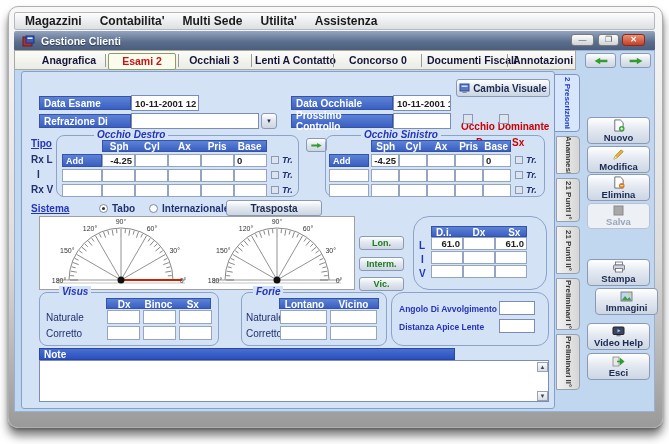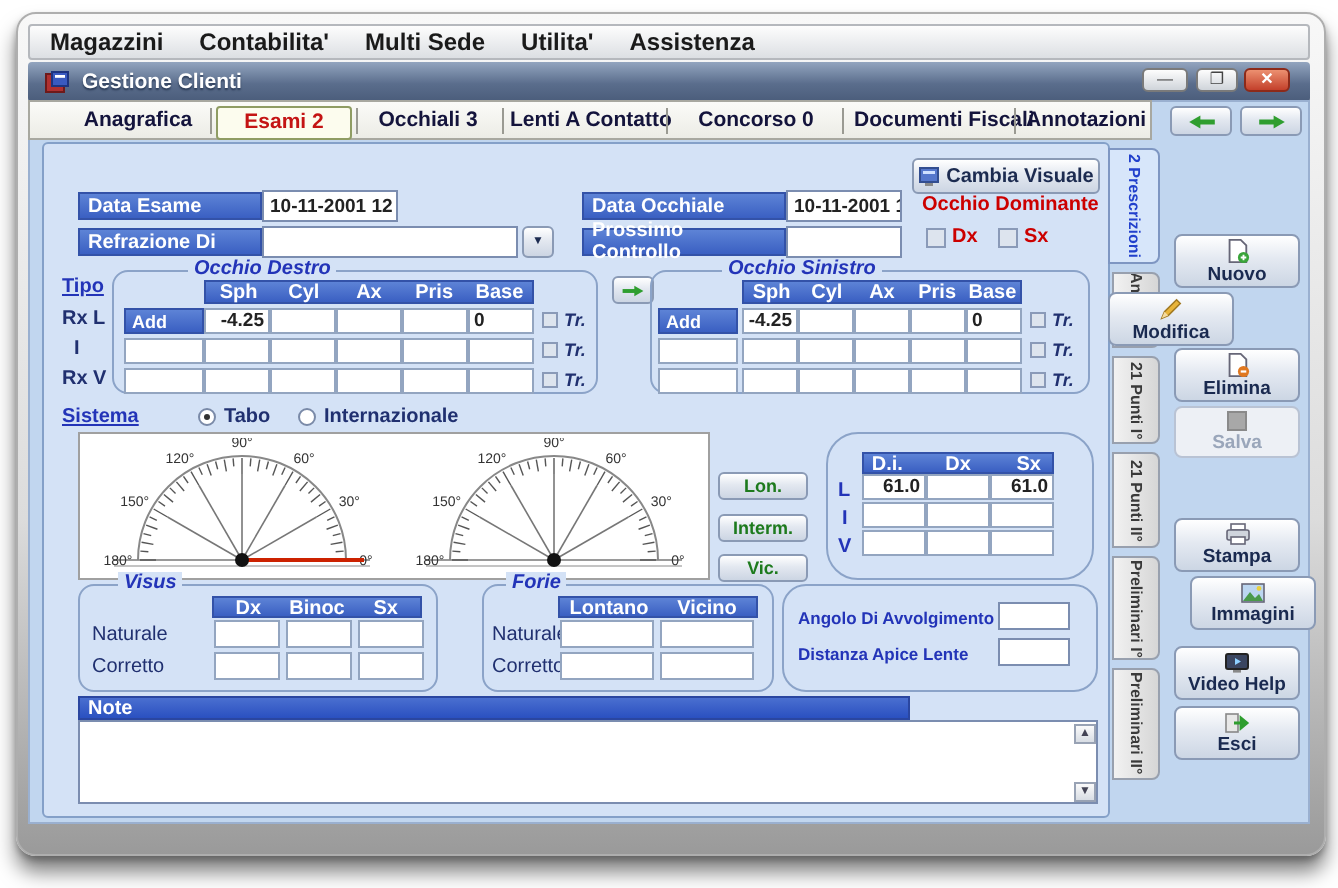--- a/index.html
+++ b/index.html
@@ -46,21 +46,21 @@
   .cell{position:absolute;box-sizing:border-box;background:#fff;border:1px solid #93a5c0;font-size:9.5px;
     font-weight:bold;color:#222;line-height:11px;padding:0 2px;overflow:hidden;}
   .addcell{background:linear-gradient(#5d83d6,#3a5fc2);color:#fff;border:1px solid #3352a8;font-size:9px;
     font-weight:bold;padding:1px 3px;position:absolute;box-sizing:border-box;cursor:pointer;}
   .cb{position:absolute;box-sizing:border-box;background:#dde4ee;border:1px solid #8a9ab8;cursor:pointer;}
   .trlbl{position:absolute;font-size:9px;font-weight:bold;font-style:italic;color:#203070;}
   .radio{position:absolute;width:9px;height:9px;border-radius:50%;background:#fff;border:1px solid #7a8aa8;box-sizing:border-box;}
   .radio.on::after{content:"";position:absolute;left:2px;top:2px;width:3px;height:3px;border-radius:50%;background:#333;}
   .radlbl{position:absolute;font-size:10px;font-weight:bold;color:#203070;}
   .greenbtn{color:#1d7a1d;font-size:9px;}
-  .redtxt{color:#cc0000;font-size:10px;font-weight:bold;white-space:nowrap;}
+  .redtxt{color:#cc0000;font-size:10px;font-weight:bold;white-space:nowrap;margin-top:24px;}
   .sidetab{position:absolute;box-sizing:border-box;writing-mode:vertical-rl;display:flex;align-items:center;justify-content:center;
     font-size:8px;font-weight:bold;color:#3a3a3a;background:linear-gradient(90deg,#f2f2f2,#d6d6d6);
     border:1px solid #98a0ae;border-radius:0 4px 4px 0;overflow:hidden;cursor:pointer;}
   .sidetab.on{background:#d7e6fa;color:#2140cc;border-color:#7e96c2;}
   .abtn{position:absolute;box-sizing:border-box;width:63px;background:linear-gradient(#ffffff,#e4e9f1 45%,#ccd6e4);
     border:1px solid #8a9ab5;border-radius:4px;display:flex;flex-direction:column;align-items:center;justify-content:center;
     font-size:9.5px;font-weight:bold;color:#1a2a50;cursor:pointer;line-height:1;gap:1px;}
   .abtn.dis{background:#edf0f5;color:#9aa6ba;border-color:#b9c3d4;cursor:default;}
   .notehdr{background:linear-gradient(#4a6fd0,#2a50c0);border:1px solid #2a46a0;color:#fff;font-size:10px;
     font-weight:bold;display:flex;align-items:center;padding:0 4px;}
@@ -238,20 +238,21 @@
   <div class="cb" style="left:506px;top:164px;width:8px;height:8px;"></div>
   <div class="trlbl" style="left:517px;top:163px;">Tr.</div>
   <div class="cb" style="left:506px;top:179px;width:8px;height:8px;"></div>
   <div class="trlbl" style="left:517px;top:178px;">Tr.</div>
 
   <div class="abs seclbl" style="left:22px;top:196px;">Sistema</div>
   <div class="radio on" style="left:90px;top:197px;"></div>
   <div class="radlbl" style="left:103px;top:196px;">Tabo</div>
   <div class="radio" style="left:140px;top:197px;"></div>
   <div class="radlbl" style="left:153px;top:196px;">Internazionale</div>
+  <div class="abs btn" style="left:217px;top:193px;width:96px;height:16px;">Trasposta</div>
 
   <div class="abs protbox" style="left:30px;top:209px;width:316px;height:74px;">
     <svg id="protL" width="150" height="70" viewBox="0 0 150 70" style="position:absolute;left:3px;top:2px;">
         <line x1="14" y1="61" x2="142" y2="61" stroke="#9a9a9a" stroke-width="1"></line>
         <line x1="14" y1="64" x2="142" y2="64" stroke="#c4c4c4" stroke-width="1"></line>
         <path d="M 26 61 A 52 52 0 0 1 130 61" fill="none" stroke="#888" stroke-width="1"></path>
         <line x1="129" y1="61" x2="121" y2="61" stroke="#555" stroke-width="0.7"></line>
         <line x1="128.80592960267902" y1="56.55505711986943" x2="124.82115081031205" y2="56.903680090860064" stroke="#555" stroke-width="0.7"></line>
         <line x1="128.2251954036226" y1="52.143942938986555" x2="122.31634888554936" y2="53.185832004988136" stroke="#555" stroke-width="0.7"></line>
         <line x1="127.26221714074248" y1="47.80022869977144" x2="123.39851383558621" y2="48.835504880181524" stroke="#555" stroke-width="0.7"></line>
@@ -435,21 +436,21 @@
   <div class="sidetab" style="left:547px;top:327px;width:24px;height:56px;">Preliminari II°</div>
 
   <div class="abtn" style="left:578px;top:110px;height:27px;">
     <svg width="13" height="13" viewBox="0 0 14 14">
       <path d="M3 1 h6 l3 3 v9 h-9 z" fill="#fff" stroke="#667" stroke-width="1"></path>
       <circle cx="10.5" cy="10.5" r="3" fill="#3aa43a"></circle>
         <path d="M10.5 9 v3 M9 10.5 h3" stroke="#fff" stroke-width="1"></path>
     </svg>
     <span>Nuovo</span>
   </div>
-  <div class="abtn" style="left:545px;top:139px;height:27px;">
+  <div class="abtn" style="left:578px;top:139px;height:27px;">
     <svg width="13" height="13" viewBox="0 0 14 14">
       <path d="M2 12 L3.5 8.5 L10 2 L12 4 L5.5 10.5 Z" fill="#e8b43a" stroke="#a07820" stroke-width="0.8"></path>
       <path d="M2 12 L3.5 8.5 L5.5 10.5 Z" fill="#f5dba0"></path>
     </svg>
     <span>Modifica</span>
   </div>
   <div class="abtn" style="left:578px;top:167px;height:27px;">
     <svg width="13" height="13" viewBox="0 0 14 14">
       <path d="M3 1 h6 l3 3 v9 h-9 z" fill="#fff" stroke="#667" stroke-width="1"></path>
       <circle cx="10.5" cy="10.5" r="3" fill="#e07820"></circle>

